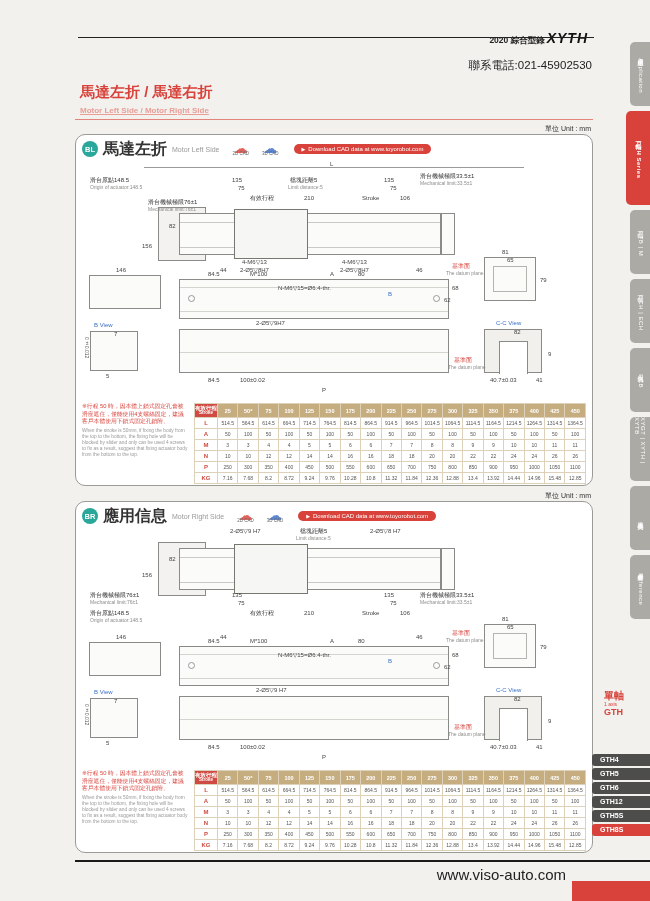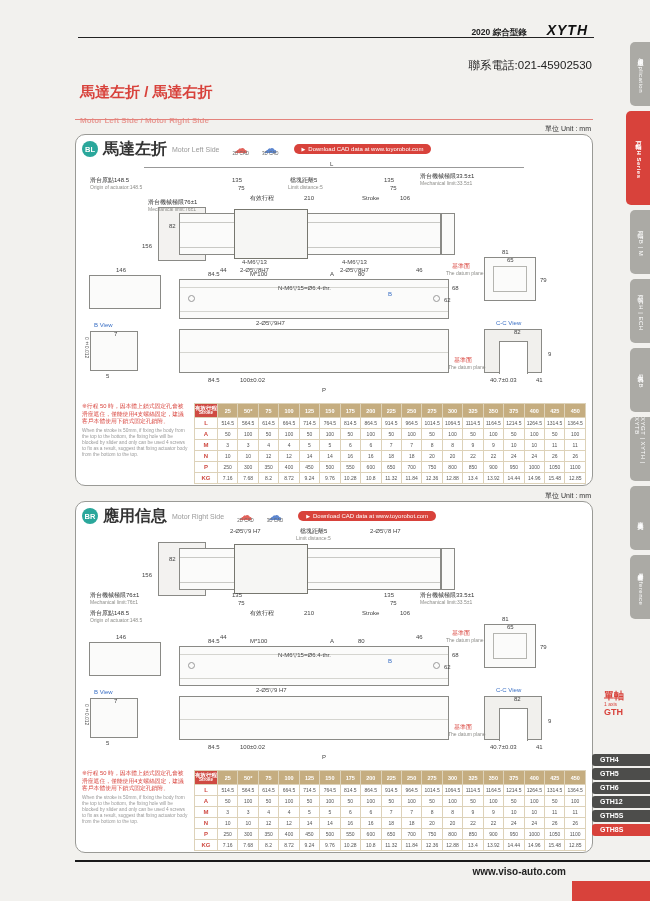--- a/index.html
+++ b/index.html
@@ -1,26 +1,26 @@
 <!DOCTYPE html>
 <html><head>
 <meta charset="utf-8">
 <style>
   html,body{margin:0;padding:0;}
   body{width:650px;height:901px;position:relative;overflow:hidden;background:#f2f1ee;
        font-family:"Liberation Sans","DejaVu Sans",sans-serif;color:#333;}
   
-  .hdr{position:absolute;top:22px;right:62px;display:flex;align-items:baseline;gap:20px;}
+  .hdr{position:absolute;top:30px;right:62px;display:flex;align-items:baseline;gap:2px;}
   .hdr-catalog{font-size:8.5px;font-weight:bold;color:#222;}
   .hdr-brand{font-size:14px;font-weight:900;font-style:italic;letter-spacing:1px;color:#111;}
   .hdr-rule{position:absolute;left:78px;right:56px;top:37px;border-top:1.5px solid #222;}
   .phone{position:absolute;top:58px;right:58px;font-size:11.5px;color:#222;}
   .title{position:absolute;left:80px;top:84px;line-height:1.1;}
   .title-zh{font-size:15px;font-weight:bold;color:#d8423b;}
-  .title-en{font-size:8px;font-weight:bold;color:#e89d97;margin-top:16px;}
+  .title-en{font-size:8px;font-weight:bold;color:#e89d97;margin-top:6px;text-decoration:underline;}
   .title-rule{position:absolute;left:75px;top:119px;width:518px;border-top:1px solid #e4837c;}
   
   .content{position:absolute;left:75px;top:124px;width:518px;}
   .unit{text-align:right;font-size:7px;color:#333;margin:0 2px 1px;height:9px;}
   .panel-box{border:1px solid #9a9a96;border-radius:10px;background:#fff;padding:3px 6px 4px;margin-bottom:5px;}
   .panel-head{display:flex;align-items:center;gap:5px;height:22px;}
   .badge{width:16px;height:16px;border-radius:50%;background:#2aa79b;color:#fff;font-size:7.5px;
          font-weight:bold;display:flex;align-items:center;justify-content:center;flex:none;}
   .p-zh{font-size:16px;font-weight:bold;color:#333;}
   .p-en{font-size:7px;color:#999;}
@@ -83,21 +83,21 @@
   .models{position:absolute;right:0;top:690px;width:58px;}
   .models-head{padding-left:12px;color:#d8423b;line-height:1.15;margin-bottom:36px;}
   .mh-zh{font-size:10px;font-weight:bold;}
   .mh-en{font-size:5px;}
   .mh-series{font-size:9px;font-weight:bold;}
   .model-item{background:#4d4d4b;color:#fff;font-size:7px;font-weight:bold;height:12px;line-height:12px;
               padding-left:8px;border-radius:3px 0 0 3px;margin:0 0 2px auto;width:50px;cursor:pointer;}
   .model-item.active{background:#d8423b;}
   
   .foot-rule{position:absolute;left:75px;right:0;top:860px;border-top:2px solid #1a1a1a;}
-  .foot-url{position:absolute;right:84px;top:866px;font-size:10px;font-weight:bold;color:#222;}
+  .foot-url{position:absolute;right:84px;top:866px;font-size:15px;font-weight:normal;color:#222;}
   .foot-red{position:absolute;right:0;bottom:0;width:78px;height:20px;background:#d8423b;}
 </style>
 </head>
 <body>
 
 <div class="hdr">
   <span class="hdr-catalog">2020 綜合型錄</span>
   <span class="hdr-brand">XYTH</span>
 </div>
 <div class="hdr-rule"></div>

